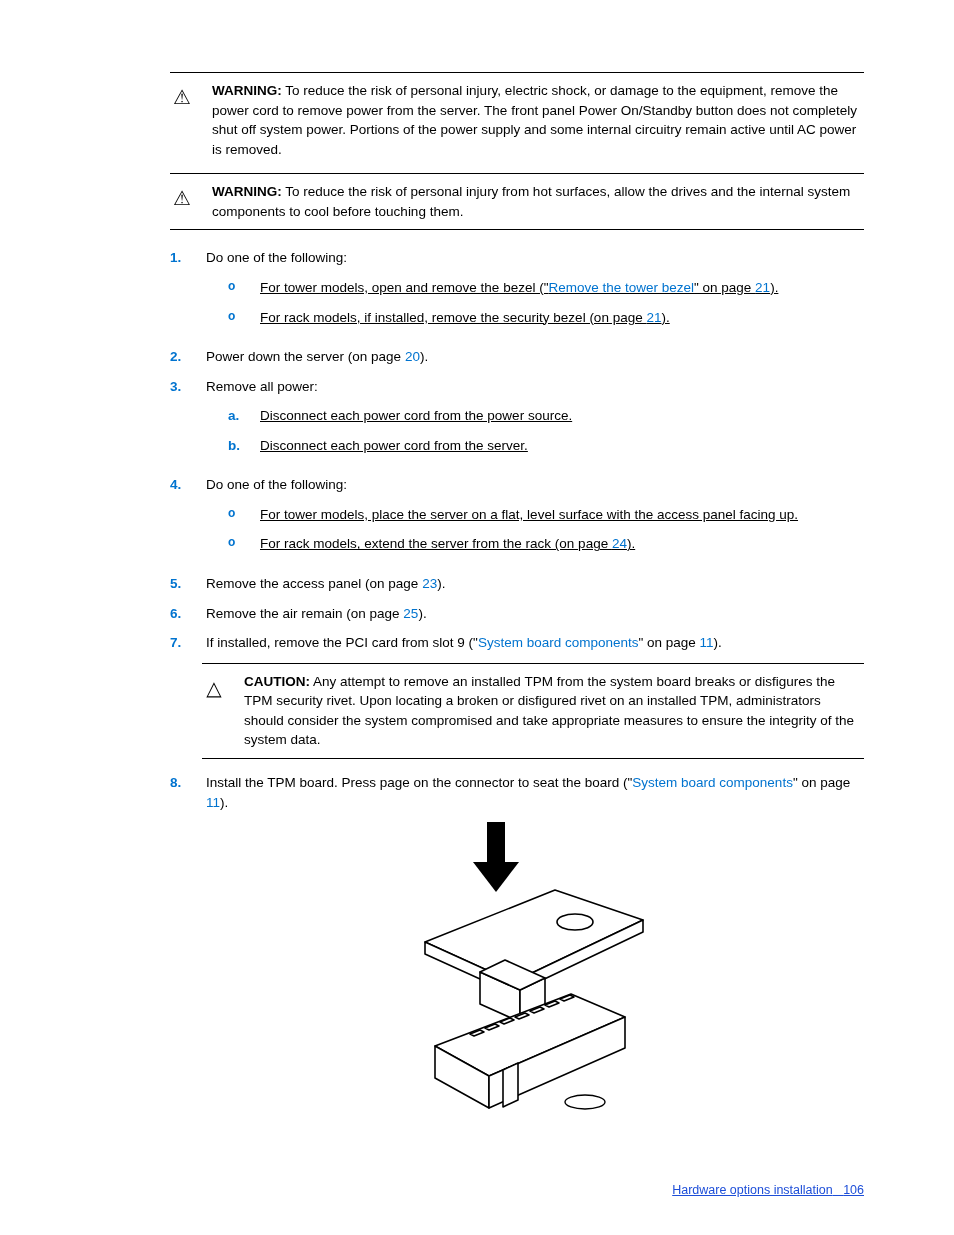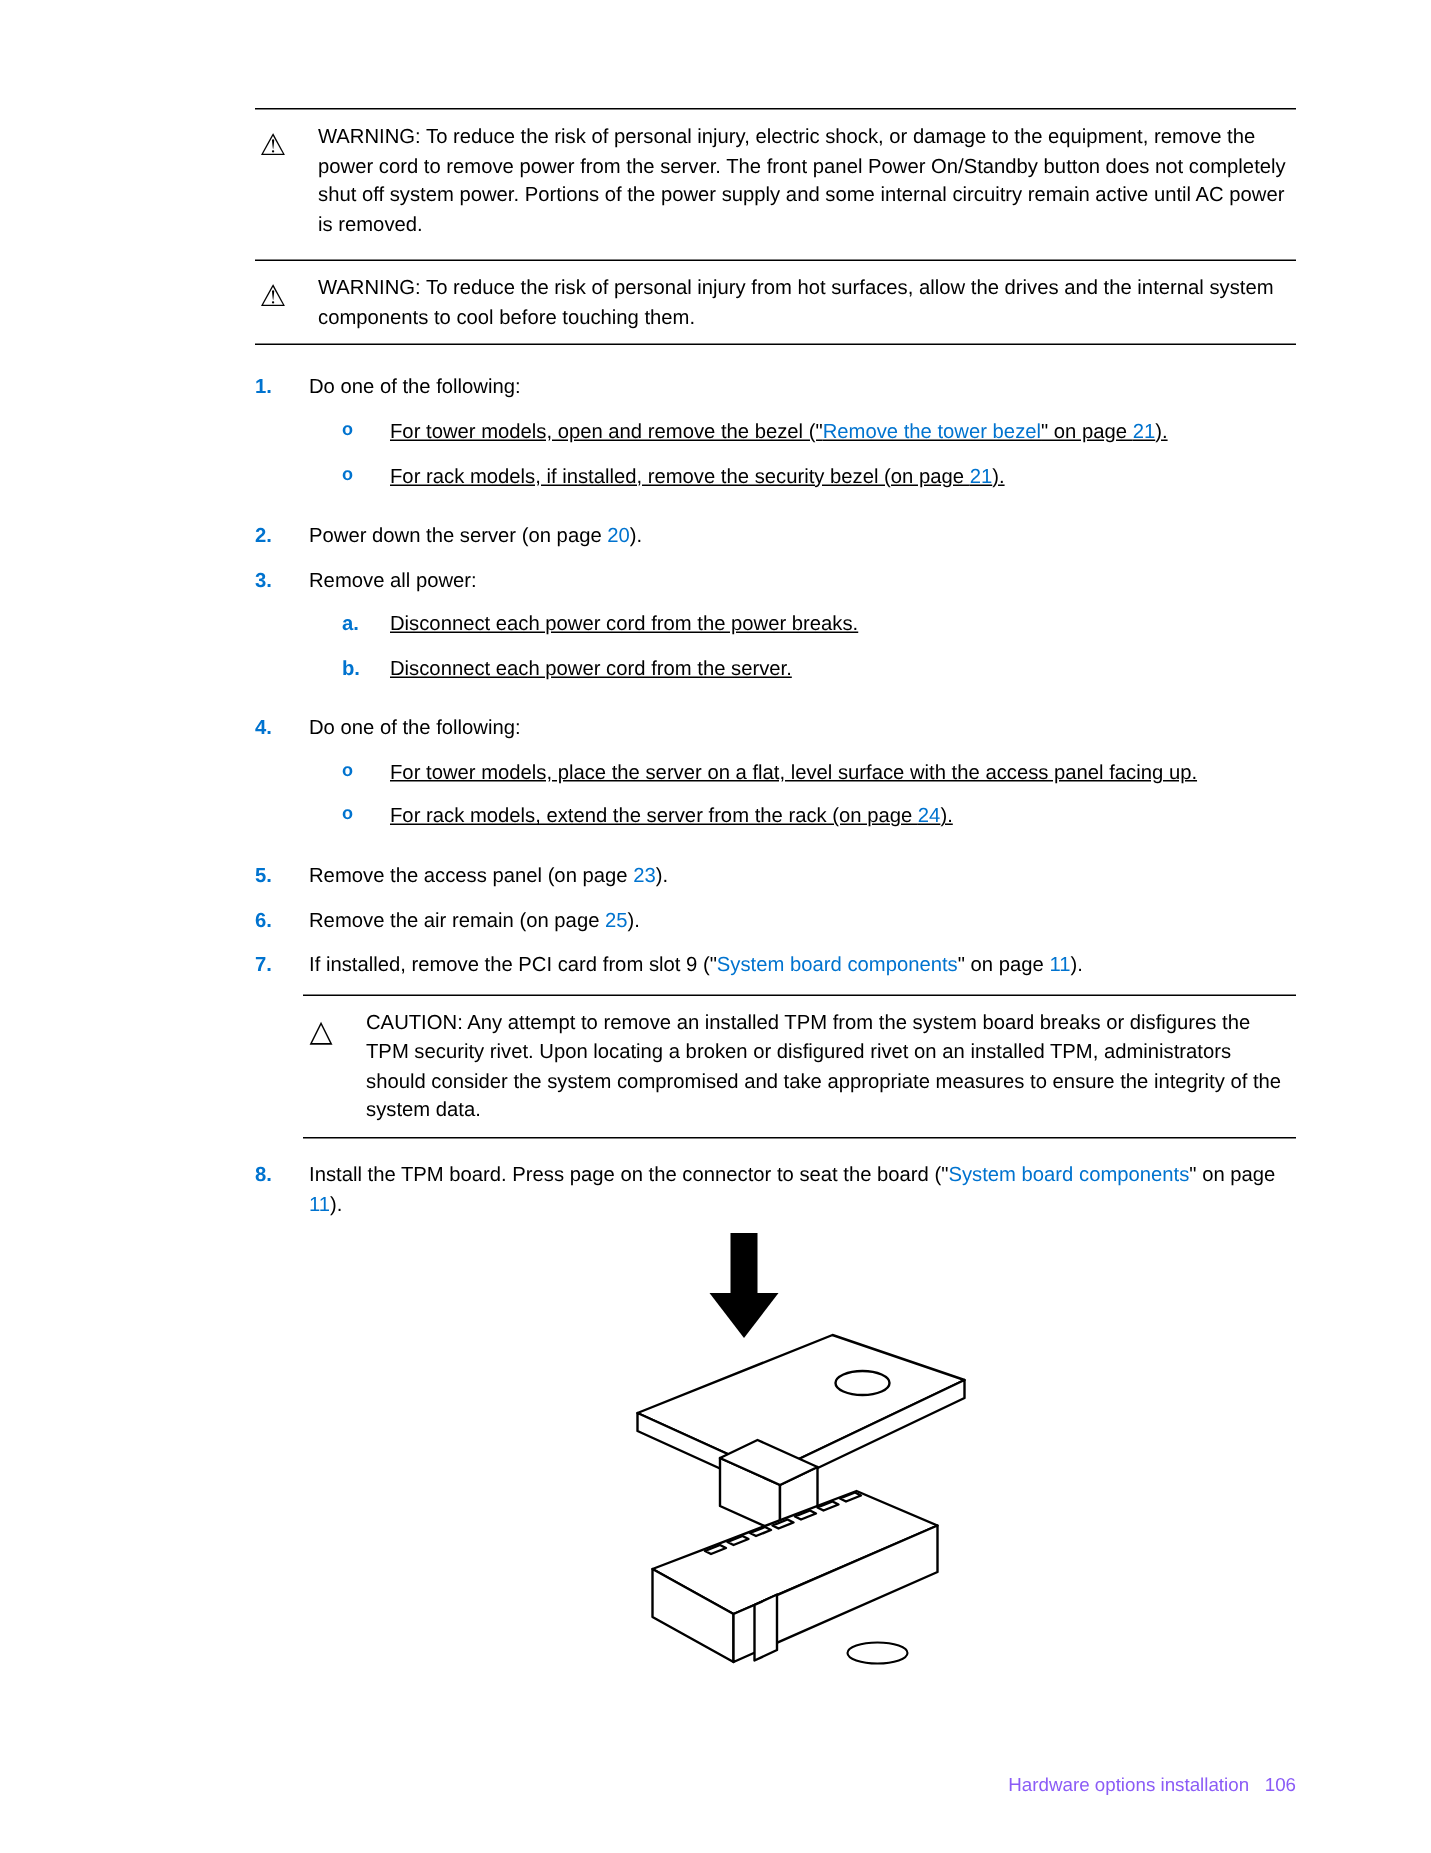--- a/index.html
+++ b/index.html
@@ -4,38 +4,38 @@
 <style>
   * { box-sizing: border-box; margin: 0; padding: 0; }
   html, body { background: #fff; font-family: Arial, Helvetica, sans-serif; font-size: 13.5px; color: #000; line-height: 1.45; }
   .page { width: 954px; min-height: 1235px; padding: 72px 90px 48px 90px; position: relative; }
   .content { margin-left: 80px; }
   .alert-box { border-top: 1px solid #000; padding: 8px 0 8px 0; margin-bottom: 6px; position: relative; }
   .alert-box.last { border-bottom: 1px solid #000; margin-bottom: 18px; }
   .alert-inner { display: flex; align-items: flex-start; gap: 18px; padding-left: 0; }
   .alert-icon { width: 24px; flex: 0 0 24px; padding-top: 2px; font-size: 20px; text-align: center; }
   .alert-text { flex: 1; }
-  .alert-label { font-weight: normal; }
+  .alert-label { font-weight: bold; }
   .num { color: #0073cf; font-weight: bold; display: inline-block; width: 26px; }
   .letter { color: #0073cf; font-weight: bold; display: inline-block; width: 22px; }
   .bull { color: #0073cf; font-weight: bold; display: inline-block; width: 22px; font-size: 12px; }
   a.link { color: #0073cf; text-decoration: none; }
   a.pnum { color: #0073cf; text-decoration: none; }
   ol.steps { list-style: none; counter-reset: none; }
   ol.steps > li { margin: 0 0 10px 0; display: flex; align-items: flex-start; gap: 10px; }
   ol.steps > li > .lbl { flex: 0 0 26px; text-align: left; }
   ol.steps > li > .bod { flex: 1; }
   ol.sub { list-style: none; margin: 10px 0 0 0; }
   ol.sub > li { display: flex; align-items: flex-start; gap: 10px; margin: 0 0 10px 22px; }
   ol.sub > li > .lbl { flex: 0 0 22px; }
   ol.sub > li > .bod { flex: 1; text-decoration: underline; }
   .alert-inset { border-top: 1px solid #000; border-bottom: 1px solid #000; padding: 8px 0; margin: 6px 0 14px 32px; display: flex; gap: 18px; }
   .figure { text-align: center; margin-top: 10px; }
   .figure svg { width: 300px; height: 300px; }
-  .footer { position: absolute; bottom: 36px; right: 90px; font-size: 12.5px; color: #8b5cf6; }
+  .footer { position: absolute; bottom: 36px; right: 90px; font-size: 12.5px; color: #1d4ed8; text-decoration: underline; }
 </style>
 </head>
 <body>
 
 <div class="page">
   <div class="content">
 
     <div class="alert-box">
       <div class="alert-inner">
         <span class="alert-icon">⚠</span>
@@ -86,21 +86,21 @@
         </div>
       </li>
 
       <li>
         <span class="lbl num">3.</span>
         <div class="bod">
           <span>Remove all power:</span>
           <ol class="sub">
             <li>
               <span class="lbl letter">a.</span>
-              <div class="bod">Disconnect each power cord from the power breaks.</div>
+              <div class="bod">Disconnect each power cord from the power source.</div>
             </li>
             <li>
               <span class="lbl letter">b.</span>
               <div class="bod">Disconnect each power cord from the server.</div>
             </li>
           </ol>
         </div>
       </li>
 
       <li>

